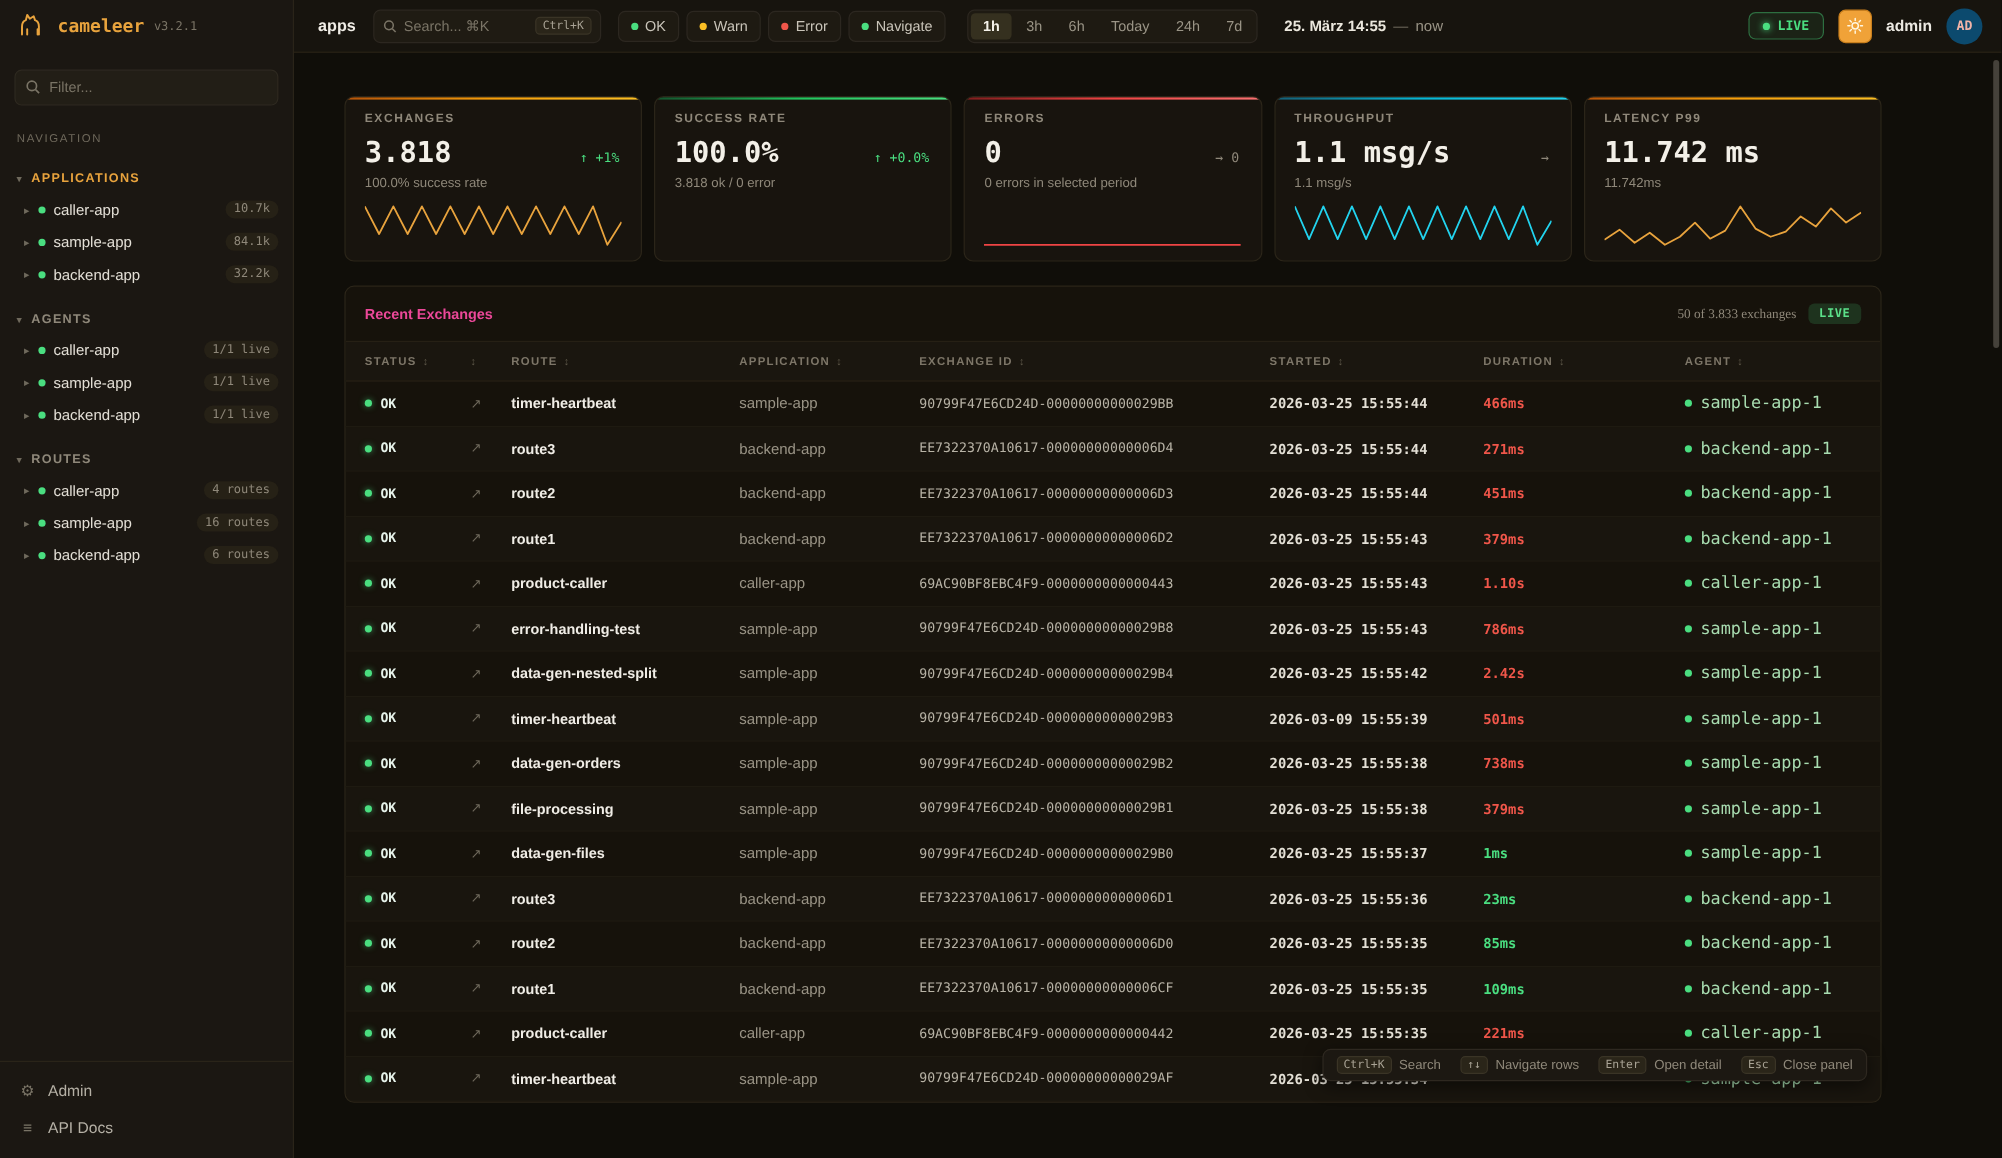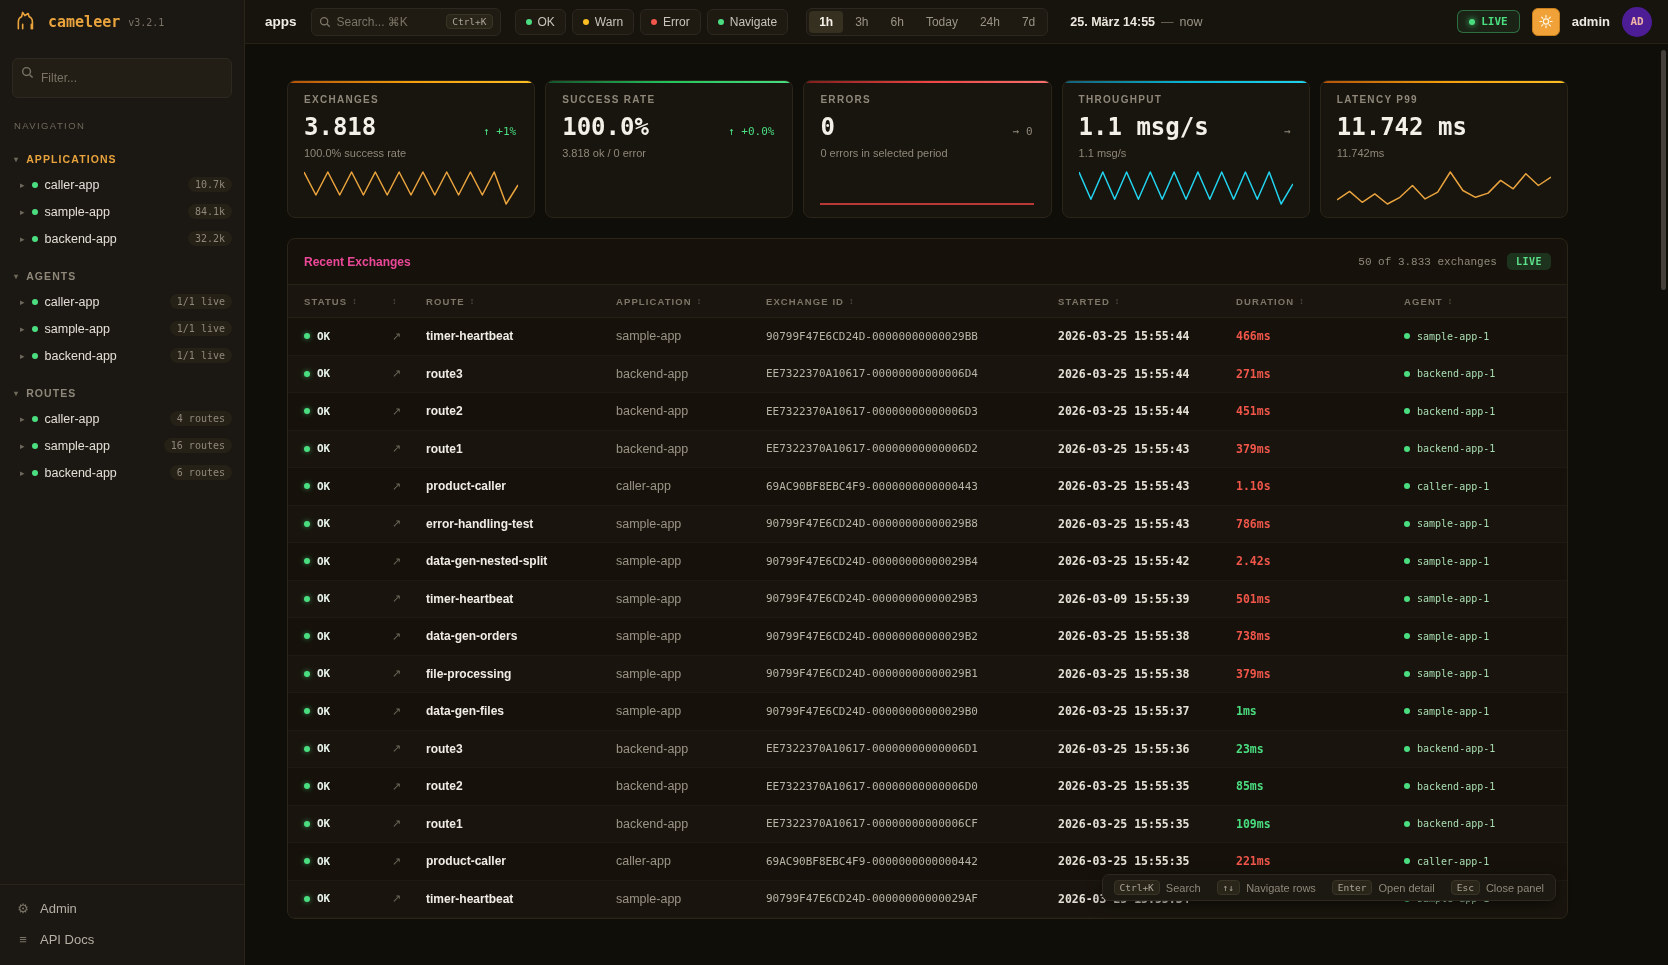--- a/index.html
+++ b/index.html
@@ -8,21 +8,21 @@
   .app { display:flex; width:100%; height:100%; }
 
   
   .sidebar { width:245px; min-width:245px; background:#1b1712; border-right:1px solid #2a2419;
     display:flex; flex-direction:column; }
   .logo-row { height:44px; display:flex; align-items:center; gap:8px; padding:0 14px; cursor:pointer; }
   .logo-name { color:#e8a33d; font-family:"DejaVu Sans Mono",monospace; font-weight:bold; font-size:15px; }
   .logo-ver { color:#7a7466; font-size:10px; font-family:"DejaVu Sans Mono",monospace; }
   .filter-wrap { margin:14px 12px 4px; position:relative; }
   .filter-wrap svg { position:absolute; left:9px; top:8px; }
-  input.filter { width:100%; height:40px; background:#221e16; border:1px solid #2e2920; border-radius:6px;
+  input.filter { width:100%; height:30px; background:#221e16; border:1px solid #2e2920; border-radius:6px;
     color:#d8d4cb; padding:0 10px 0 28px; font-size:12px; outline:none; font-family:inherit; }
   input.filter::placeholder { color:#7a7466; }
   .nav-label { padding:18px 14px 4px; font-size:9.5px; letter-spacing:1.4px; color:#6f695c; }
   .section { margin-top:14px; }
   .section-title { display:flex; align-items:center; gap:7px; padding:4px 14px 6px; font-size:10.5px;
     letter-spacing:1.1px; font-weight:bold; color:#8f887a; cursor:pointer; }
   .section-title.active { color:#e8a33d; }
   .caret { color:#6f695c; font-size:8px; }
   .side-item { display:flex; align-items:center; gap:7px; padding:6px 12px 6px 20px; font-size:12.5px;
     color:#e3dfd6; cursor:pointer; }
@@ -58,21 +58,21 @@
   .dash { color:#6f695c; margin:0 6px; font-weight:normal; }
   .now { color:#9a9486; font-weight:normal; }
   .top-right { margin-left:auto; display:flex; align-items:center; gap:12px; }
   .live-pill { display:flex; align-items:center; gap:6px; background:rgba(74,222,128,.08);
     border:1px solid rgba(74,222,128,.4); color:#4ade80; font-size:11px; font-weight:bold;
     font-family:"DejaVu Sans Mono",monospace; padding:4px 11px; border-radius:6px; cursor:pointer; }
   .live-pill .dot { box-shadow:0 0 6px #4ade80; }
   .theme-btn { width:28px; height:28px; border-radius:6px; background:#f0a238; border:1px solid #c97f1d;
     display:flex; align-items:center; justify-content:center; cursor:pointer; }
   .user-name { color:#ece9e2; font-size:13px; font-weight:600; }
-  .avatar { width:30px; height:30px; border-radius:50%; background:#4c1d95; color:#f2b4a8; font-size:11px;
+  .avatar { width:30px; height:30px; border-radius:50%; background:#0c4a6e; color:#f2b4a8; font-size:11px;
     font-weight:bold; display:flex; align-items:center; justify-content:center;
     font-family:"DejaVu Sans Mono",monospace; cursor:pointer; }
 
   
   .main { flex:1; overflow:hidden; position:relative; padding:36px 100px 0 42px; }
 
   .stats-grid { display:grid; grid-template-columns:repeat(5,1fr); gap:10px; }
   .stat-card { background:#18140e; border:1px solid #2b2519; border-radius:8px; padding:13px 16px 10px;
     position:relative; overflow:hidden; }
   .stat-accent { position:absolute; top:0; left:0; right:0; height:2px; }
@@ -80,42 +80,42 @@
   .stat-row { display:flex; align-items:baseline; margin-top:8px; }
   .stat-value { font-family:"DejaVu Sans Mono",monospace; font-size:24px; font-weight:bold; color:#f3f0e8; }
   .stat-delta { margin-left:auto; font-family:"DejaVu Sans Mono",monospace; font-size:11px; padding-right:2px; }
   .stat-sub { margin-top:6px; font-size:11px; color:#8f887a; }
   .stat-spark { height:40px; margin-top:8px; }
 
   .panel { margin-top:20px; background:#16120b; border:1px solid #2b2519; border-radius:8px; overflow:hidden; }
   .panel-head { display:flex; align-items:center; padding:14px 16px; }
   .panel-title { font-size:12px; font-weight:bold; color:#ec4899; }
   .panel-meta { margin-left:auto; display:flex; gap:10px; align-items:center; }
-  .count { font-family:Liberation Mono, monospace; font-size:11px; color:#8f887a; }
+  .count { font-family:Liberation Serif, serif; font-size:11px; color:#8f887a; }
   .live-badge { background:rgba(74,222,128,.16); color:#5ce08a; font-family:"DejaVu Sans Mono",monospace;
     font-size:10px; font-weight:bold; padding:3px 9px; border-radius:5px; letter-spacing:.5px; }
 
   .thead,.tr { display:grid; grid-template-columns:88px 34px 190px 150px 292px 178px 168px 1fr; align-items:center; }
   .thead { background:#1a160f; border-top:1px solid #262015; border-bottom:1px solid #262015; height:34px; }
   .th { font-size:9.5px; letter-spacing:1.1px; color:#7d7668; font-weight:bold; display:flex; gap:5px;
     align-items:center; padding-left:16px; cursor:pointer; white-space:nowrap; }
   .sort { color:#5d5748; font-size:9px; }
   .tr { height:37.5px; border-bottom:1px solid #1e1a11; cursor:pointer; }
   .tr:nth-child(even) { background:rgba(255,255,255,.015); }
   .td { padding-left:16px; display:flex; align-items:center; gap:7px; min-width:0; white-space:nowrap; }
   .td.status { color:#e6f2ea; font-family:"DejaVu Sans Mono",monospace; font-size:11px; font-weight:bold; }
   .td.status .dot { box-shadow:0 0 5px rgba(74,222,128,.6); }
   .td.arrow { color:#6f695c; font-size:11px; }
   .td.route { color:#f0ede6; font-size:12px; font-weight:600; }
   .td.app { color:#9a9486; font-size:12.5px; }
   .mono { font-family:"DejaVu Sans Mono",monospace; }
   .td.id { font-size:11px; color:#b8b3a6; }
   .td.started { font-size:11.5px; color:#e4e0d6; font-weight:bold; }
   .td.dur { font-size:11.5px; font-weight:bold; }
-  .td.agent { font-size:10px; color:#a8dcb0; font-family:"DejaVu Sans Mono",monospace; }
+  .td.agent { font-size:14px; color:#a8dcb0; font-family:"DejaVu Sans Mono",monospace; }
 
   .shortcut-bar { position:absolute; right:112px; bottom:64px; background:#1c1812; border:1px solid #2e2820;
     border-radius:7px; display:flex; gap:16px; padding:5px 11px; align-items:center; font-size:11px;
     color:#8f887a; box-shadow:0 4px 14px rgba(0,0,0,.5); }
   .sc { display:flex; align-items:center; gap:6px; white-space:nowrap; }
 
   .vscroll { position:absolute; right:2px; top:50px; width:5px; height:240px; background:#45413a;
     border-radius:3px; cursor:pointer; }
 </style>
 </head>

